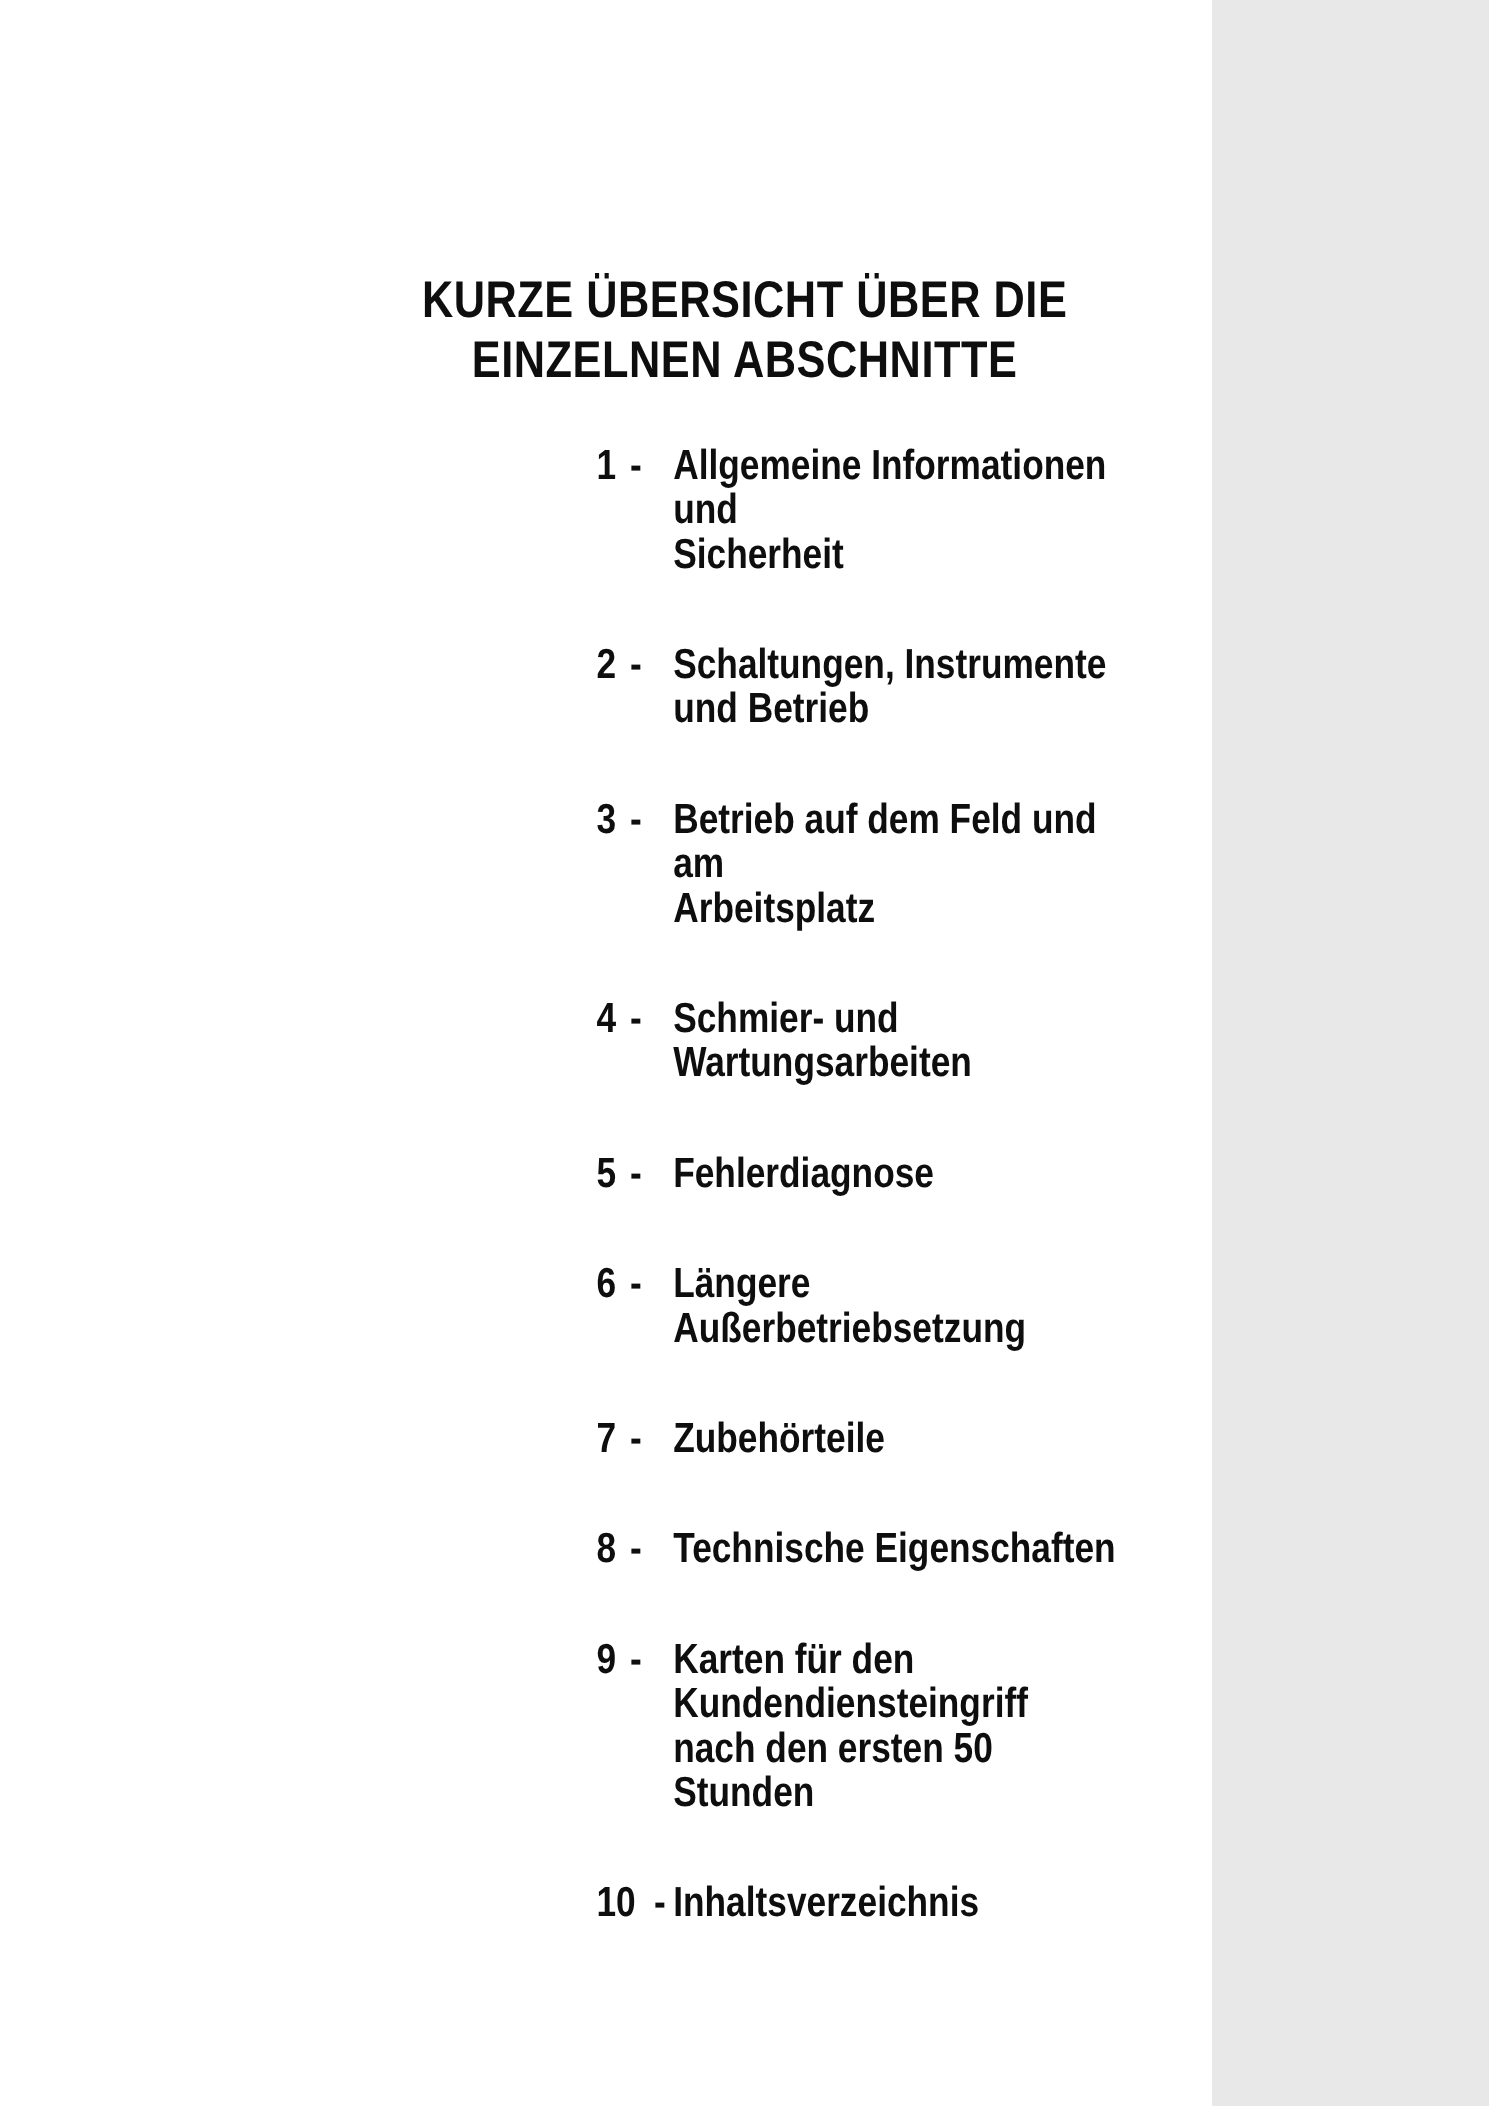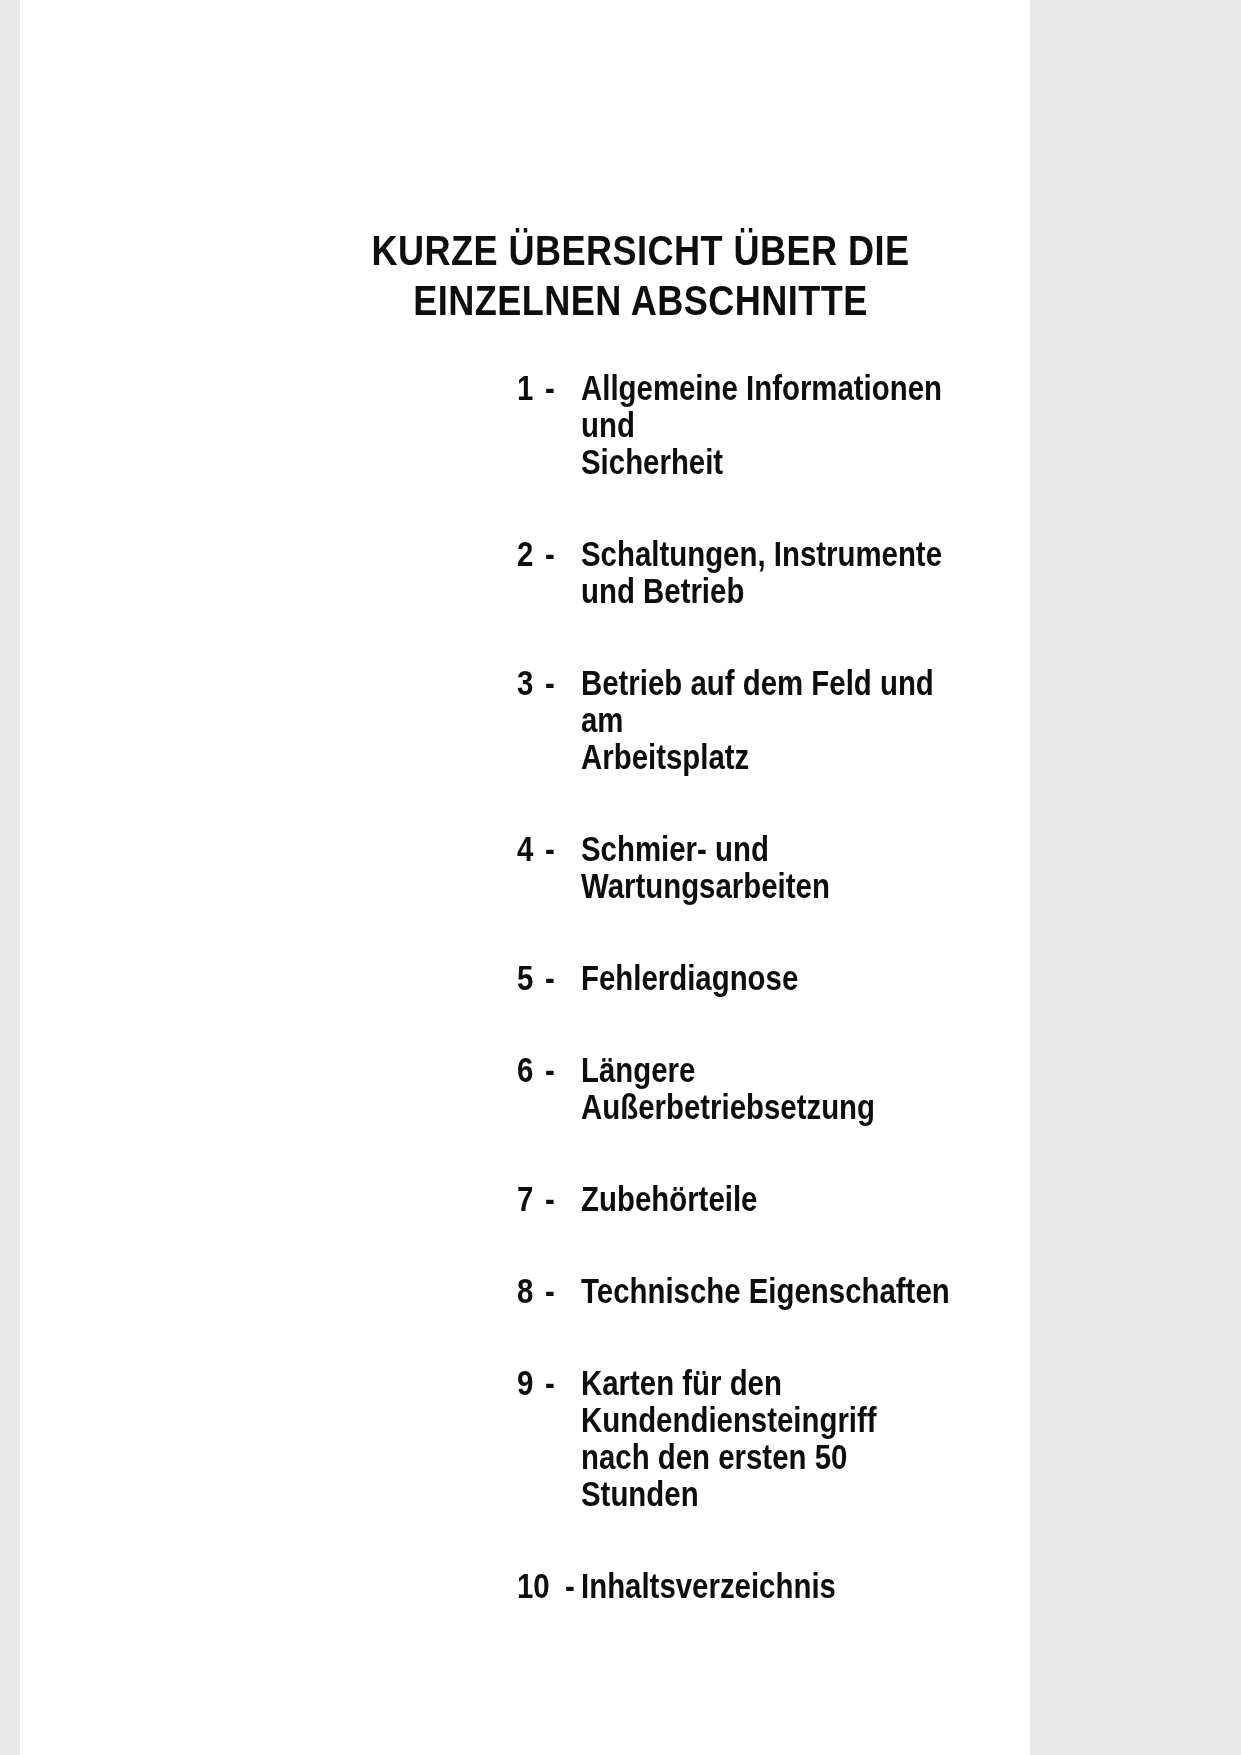--- a/index.html
+++ b/index.html
@@ -9,21 +9,20 @@
   }
   .page {
     position: relative;
     width: 1010px;
     height: 1755px;
     background: #ffffff;
     overflow: hidden;
     font-family: "Liberation Sans", sans-serif;
     font-weight: bold;
     color: #0e0e0e;
-    margin-left: 20px;
   }
   .title-block {
     position: absolute;
     top: 225px;
     left: 0;
     width: 1241px;
     text-align: center;
     font-size: 43px;
     line-height: 50px;
     white-space: pre-line;

